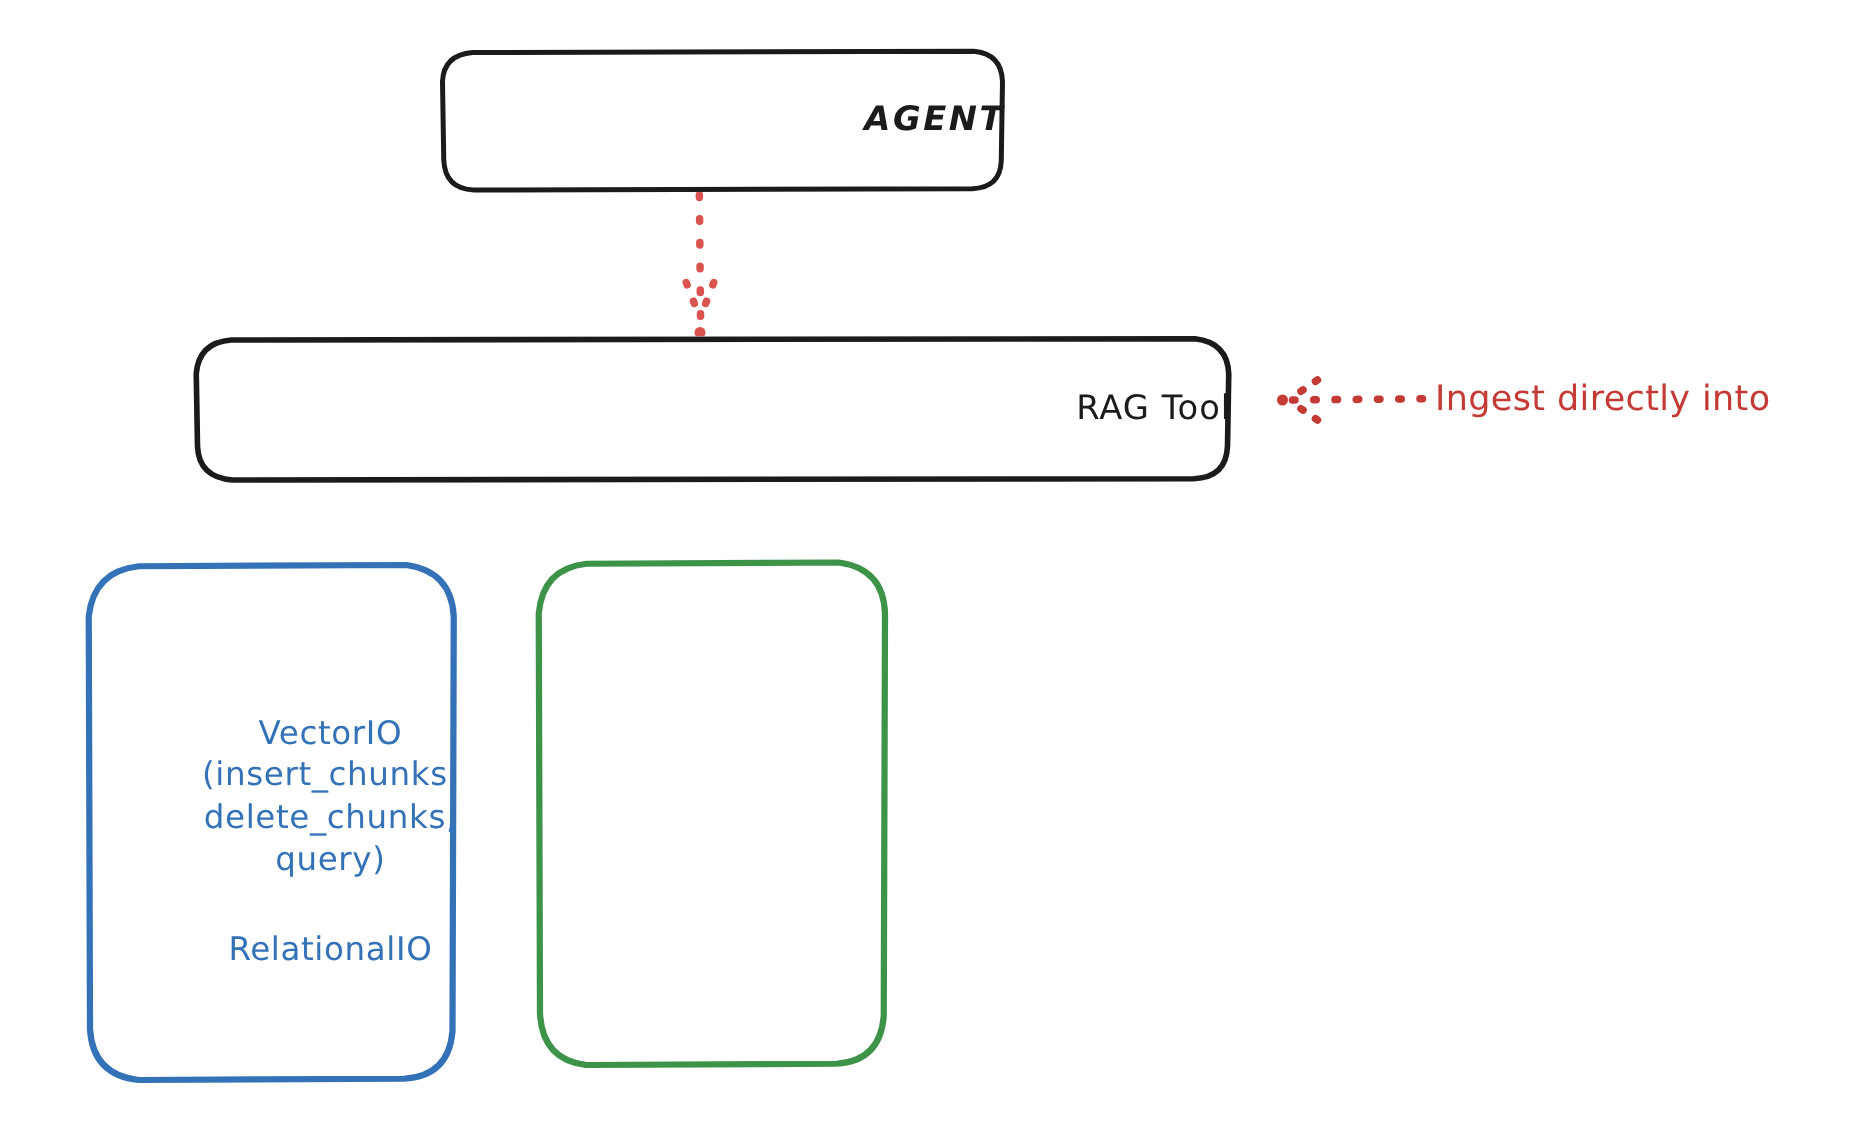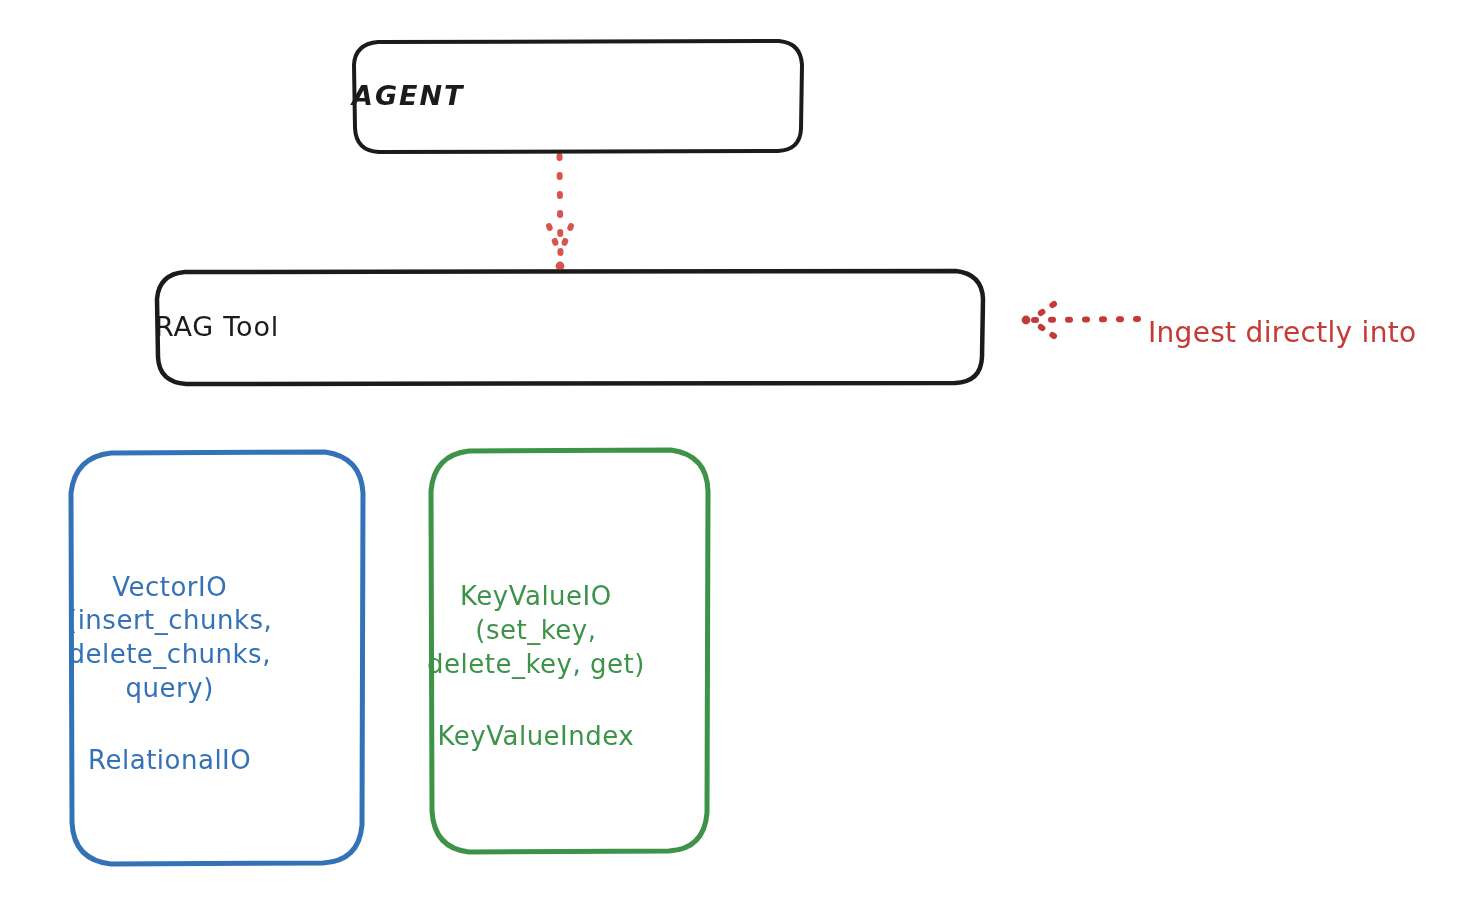--- a/index.html
+++ b/index.html
@@ -16,21 +16,21 @@
     overflow: hidden;
     font-family: "DejaVu Sans", sans-serif;
   }
 
   
   .node {
     position: absolute;
     box-sizing: border-box;
     display: flex;
     align-items: center;
-    justify-content: flex-start;
+    justify-content: flex-end;
     text-align: center;
     background: #ffffff;
   }
   .node .label {
     position: relative;
     z-index: 2;
     line-height: 1.28;
     white-space: pre-line;
     letter-spacing: 0.5px;
   }
@@ -116,21 +116,21 @@
   }
   .connector .head {
     fill: none;
     stroke-linecap: round;
   }
 
   
   #ingest-annotation {
     position: absolute;
     left: 1148px;
-    top: 279px;
+    top: 265px;
     width: 330px;
     color: #c43a35;
     font-size: 28px;
     line-height: 1.30;
     font-weight: 500;
     white-space: pre-line;
     letter-spacing: 0.3px;
   }
   #ingest-annotation .line2 { display: block; padding-left: 14px; }
 </style>
@@ -181,22 +181,16 @@
 delete_chunks,
 query)</div>
       <div class="index">RelationalIO</div>
     </div>
   </div>
 
   <div class="node" id="keyvalueio-node">
     <svg class="frame" viewBox="0 0 285 408" preserveAspectRatio="none">
       <path d="M42,4 L244,3 Q280,8 281,44 L280,366 Q277,402 242,404 L42,405 Q7,401 5,364 L4,44 Q7,8 42,4 Z" stroke="#3d9348" stroke-width="5" vector-effect="non-scaling-stroke"></path>
     </svg>
-    <div class="label store-label">
-      <div class="api">KeyValueIO
-(set_key,
-delete_key, get)</div>
-      <div class="index">KeyValueIndex</div>
-    </div>
   </div>
 
 
 </div>
 
 </body></html>

